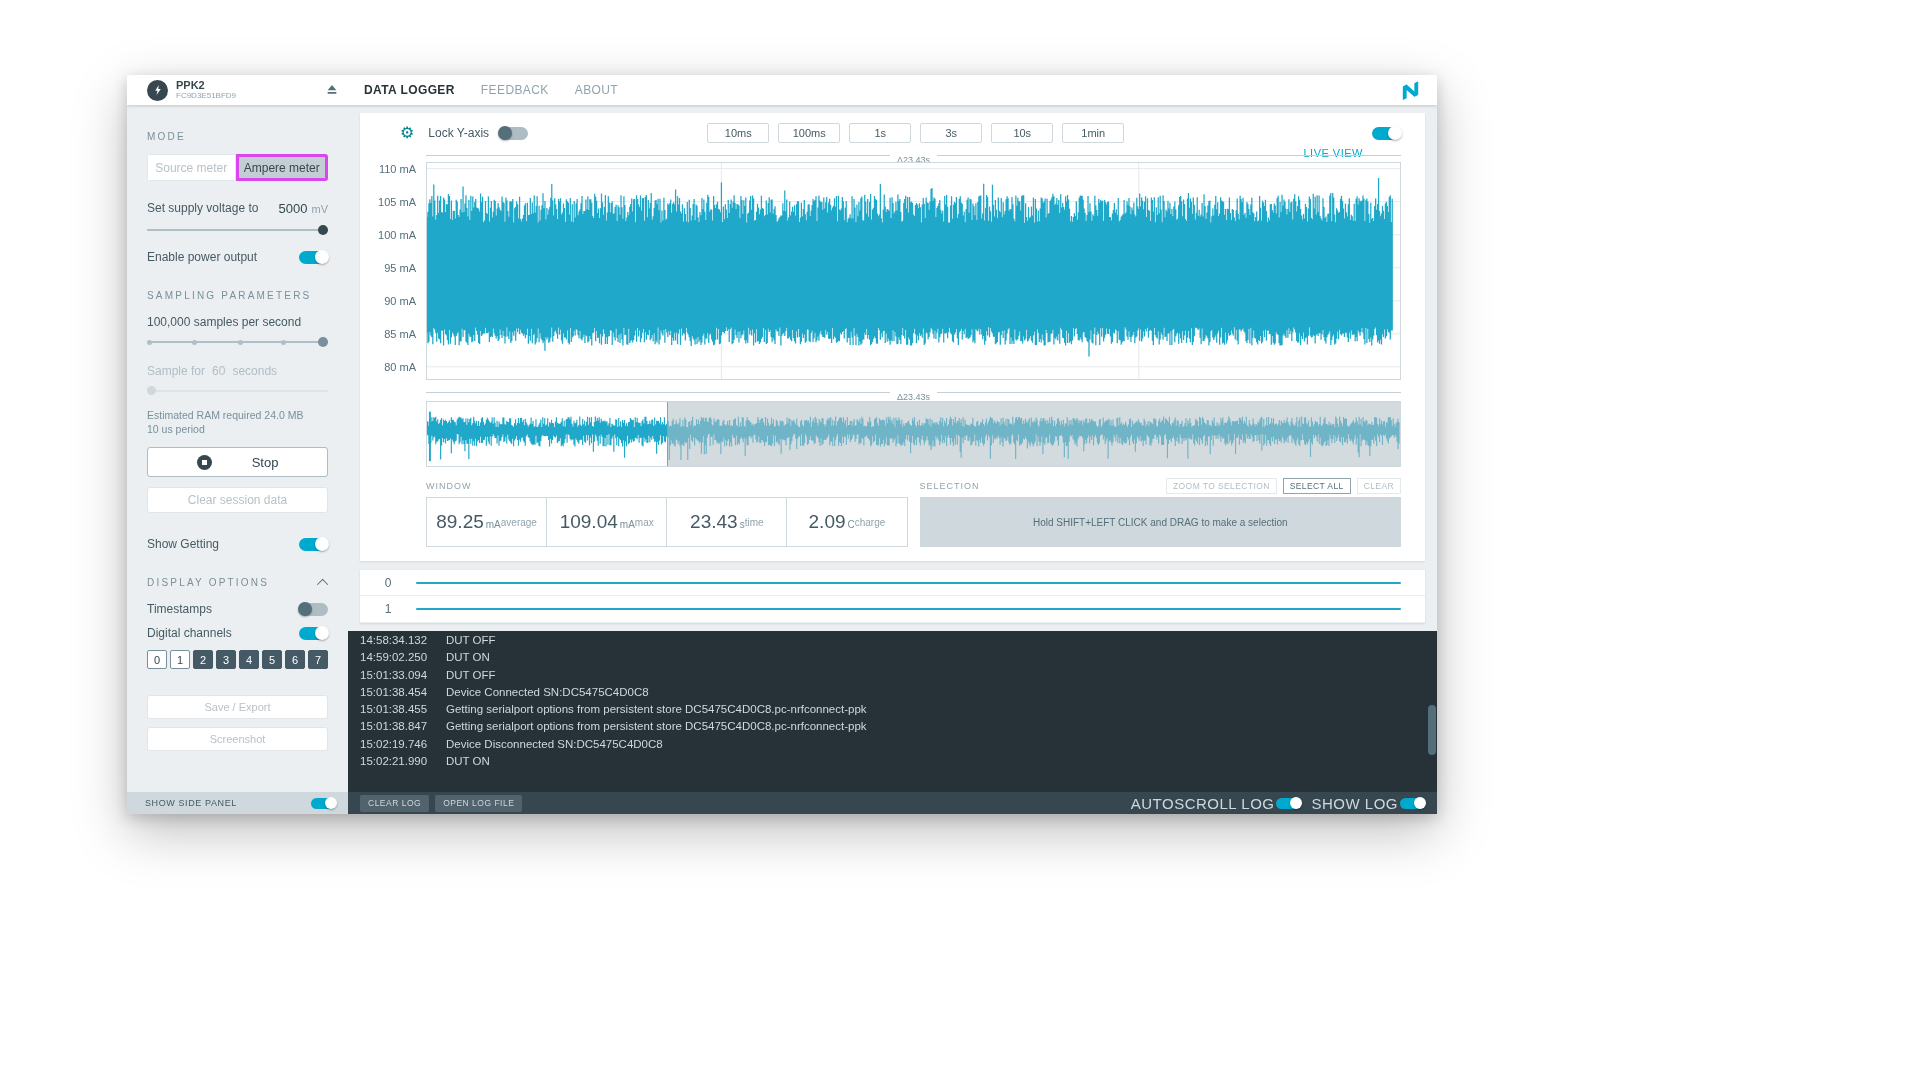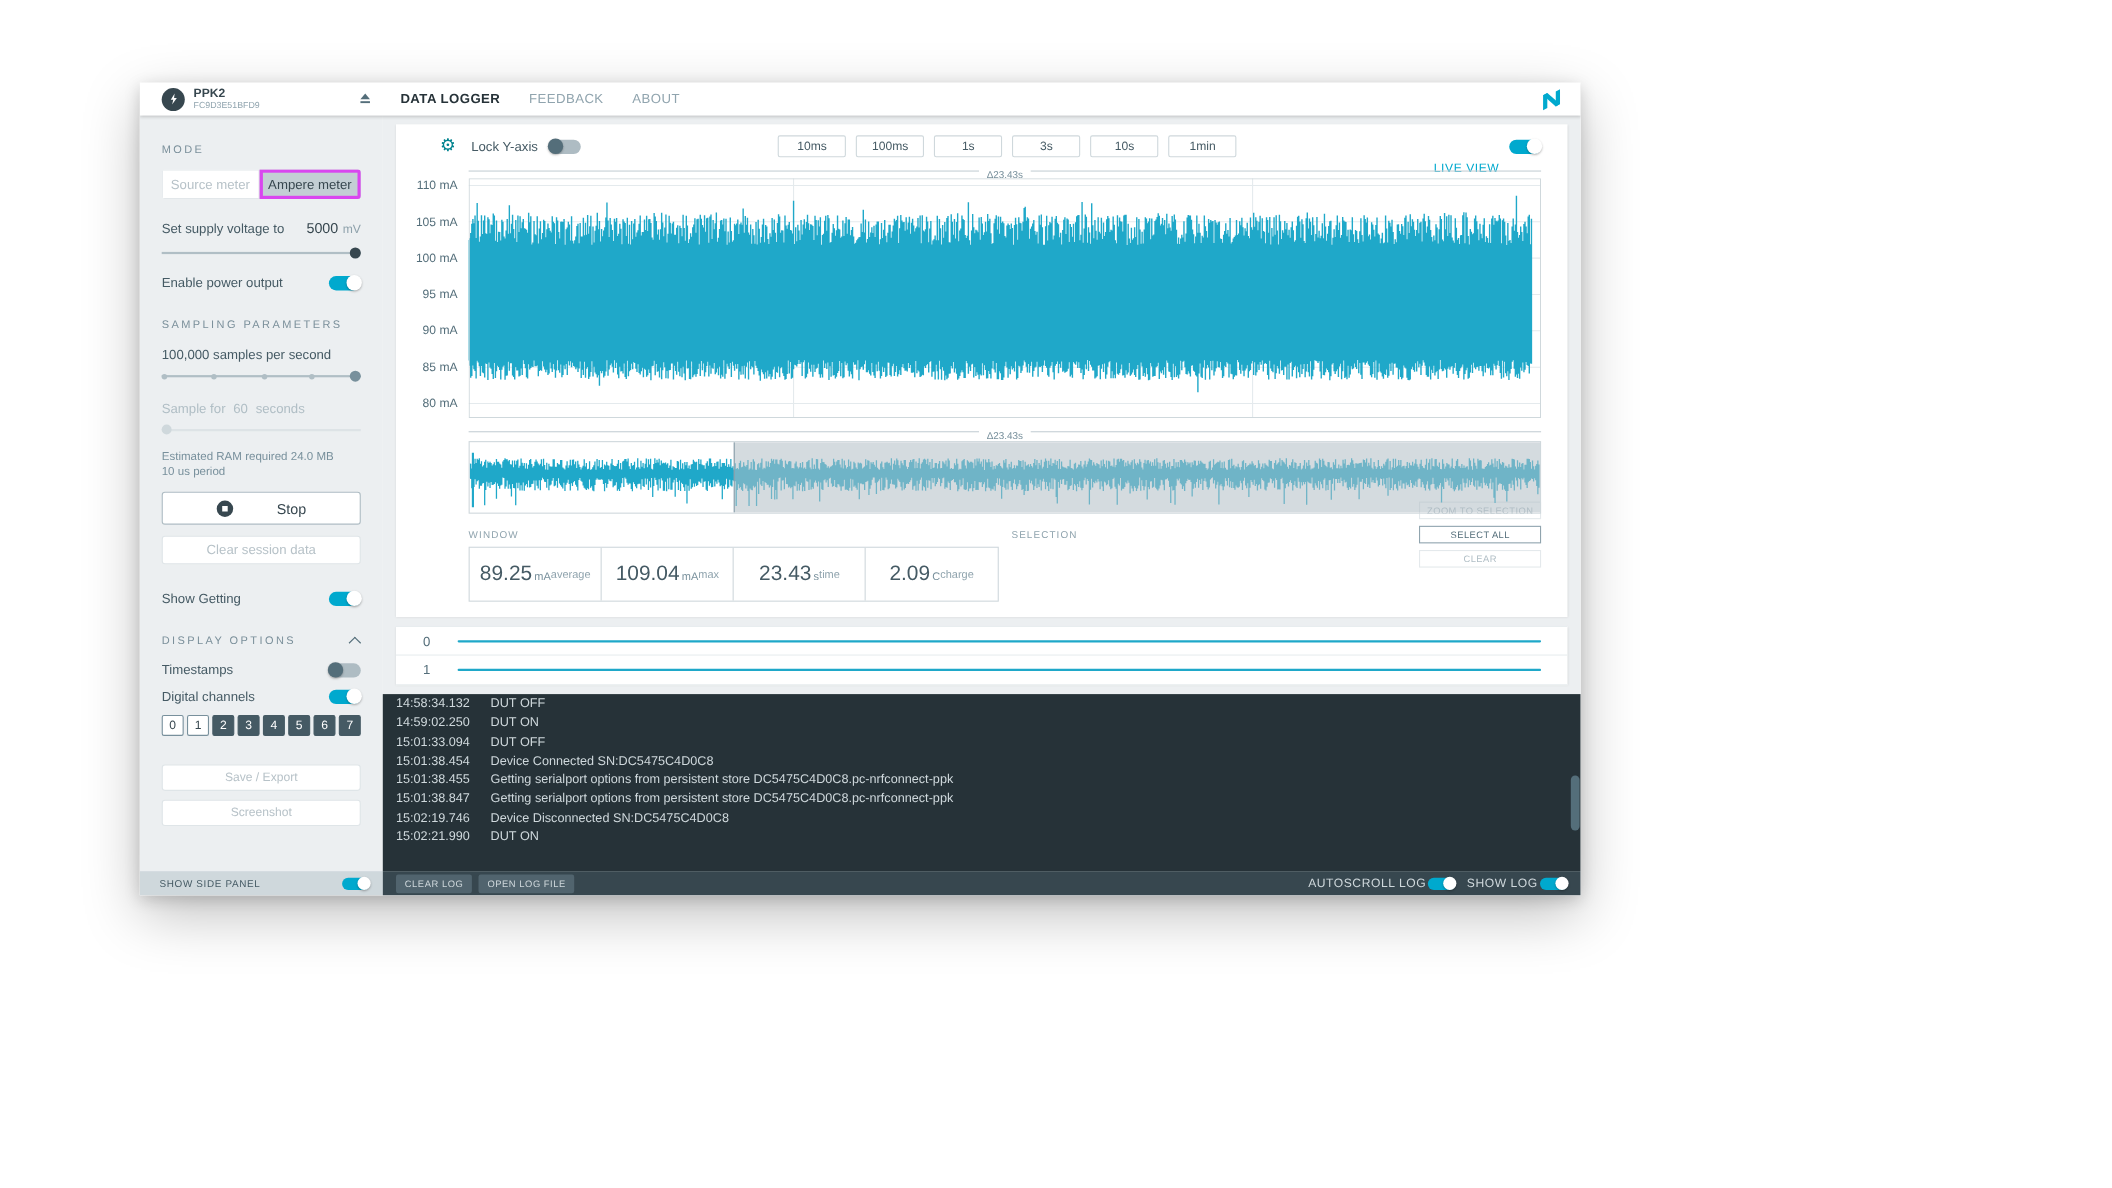--- a/index.html
+++ b/index.html
@@ -114,21 +114,21 @@
 
   .minimap { margin-left:56px; height:66px; position:relative; border:1px solid #cfd8dc;
     margin-top:2px; overflow:hidden; }
   .mm-overlay { position:absolute; top:0; bottom:0; right:0; background:rgba(176,190,197,.55);
     border-left:1px solid #8aa0ab; }
 
   .stats { margin:12px 0 0 56px; display:flex; gap:12px; }
   .stats .col { flex:1; min-width:0; }
   .stats-head { display:flex; align-items:center; justify-content:space-between; height:14px; margin-bottom:4px; }
   .cap-lbl { font-size:9px; letter-spacing:1px; color:#90a4ae; }
-  .sel-btns { display:flex; gap:6px;flex-direction:column; }
+  .sel-btns { display:flex; gap:6px; }
   .sel-btn { font-size:8.5px; letter-spacing:.4px; padding:2px 6px; background:#fff;
     border:1px solid transparent; cursor:pointer; font-family:"Liberation Sans",sans-serif; }
   .sel-btn.dim { color:#b0bec5; border-color:#e4e9ec; }
   .sel-btn.boxed { color:#546e7a; border-color:#90a4ae; }
   .stats-boxes { display:flex; border:1px solid #cfd8dc; height:50px; background:#fff; }
   .stat-cell { flex:1; display:flex; flex-direction:row; align-items:center; justify-content:center; }
   .stat-cell + .stat-cell { border-left:1px solid #cfd8dc; }
   .stat-value { font-size:19px; color:#455a64; }
   .stat-unit { font-size:10px; color:#78909c; margin-left:2px; }
   .stat-label { font-size:10px; color:#90a4ae; margin-top:1px; }
@@ -147,21 +147,21 @@
     padding:1px 20px 0 12px; min-height:0; }
   .log-row { font-size:11.5px; line-height:17.3px; color:#cfd8dc; white-space:nowrap; }
   .log-time { display:inline-block; width:86px; }
   .log-thumb { position:absolute; right:1px; top:74px; width:8px; height:50px;
     background:#546e7a; border-radius:4px; cursor:grab; }
   .log-footer { height:22px; flex:0 0 22px; background:#37474f; display:flex; align-items:center;
     gap:6px; padding:0 12px; }
   .log-btn { background:#51646e; border:none; color:#cfd8dc; font-size:8.5px; letter-spacing:.5px;
     padding:3.5px 8px; border-radius:2px; cursor:pointer; font-family:"Liberation Sans",sans-serif; }
   .log-foot-right { margin-left:auto; display:flex; align-items:center; gap:10px; }
-  .log-foot-right .cap { font-size:11px; letter-spacing:.5px; color:#cfd8dc; margin-right:2px; }
+  .log-foot-right .cap { font-size:15px; letter-spacing:.5px; color:#cfd8dc; margin-right:2px; }
   .foot-pair { display:flex; align-items:center; }.mt8{margin-top:8px}.mt10{margin-top:10px}.mt12{margin-top:12px}
   .mt14{margin-top:14px}.mt16{margin-top:16px}.mt18{margin-top:18px}.mt24{margin-top:24px}.mt26{margin-top:26px}
 </style>
 </head>
 <body>
 
 <div class="app">
 
   <header class="header">
     <div class="header-left">
@@ -434,20 +434,23 @@
               <div class="sel-btns">
 
                   <button class="sel-btn dim">ZOOM TO SELECTION</button>
 
                   <button class="sel-btn boxed">SELECT ALL</button>
 
                   <button class="sel-btn dim">CLEAR</button>
 
               </div>
             </div>
+            <div class="sel-box">
+              <span class="sel-hint">Hold SHIFT+LEFT CLICK and DRAG to make a selection</span>
+            </div>
           </div>
         </div>
 
       </div>
 
       <div class="digital-card">
 
           <div class="digital-row">
             <span class="d-label">0</span>
             <span class="d-line"></span>

